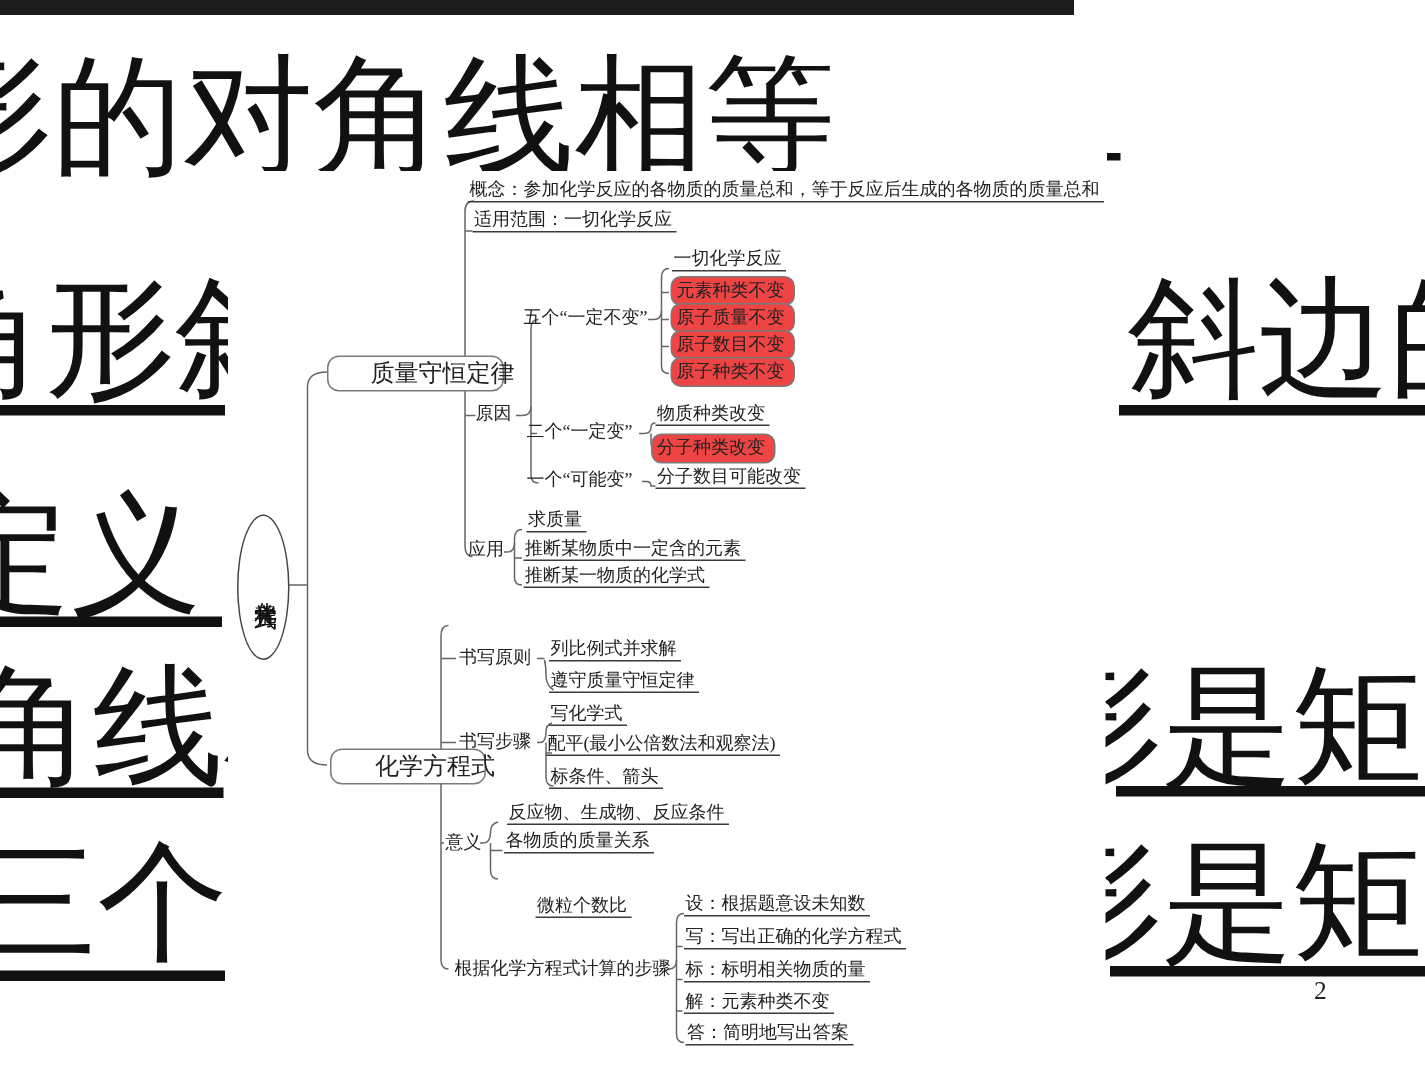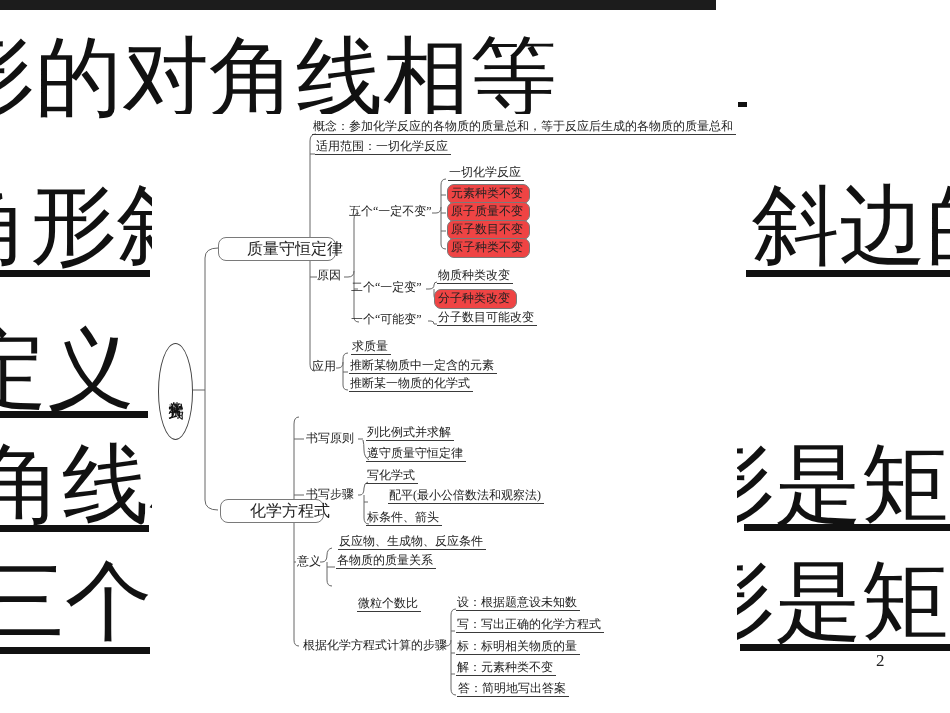--- a/index.html
+++ b/index.html
@@ -150,21 +150,21 @@
 
   <div class="parentbox" style="left:220px;top:499px;width:66px;height:22px;">化学方程式</div>
 
 
   <div class="node" style="left:306px;top:432px;">书写原则</div>
   <div class="node ul" style="left:366px;top:426px;">列比例式并求解</div>
   <div class="node ul" style="left:366px;top:447px;">遵守质量守恒定律</div>
 
   <div class="node" style="left:306px;top:488px;">书写步骤</div>
   <div class="node ul" style="left:366px;top:469px;">写化学式</div>
-  <div class="node ul" style="left:364px;top:489px;margin-left:24px;">配平(最小公倍数法和观察法)</div>
+  <div class="node ul" style="left:364px;top:489px;">配平(最小公倍数法和观察法)</div>
   <div class="node ul" style="left:366px;top:511px;">标条件、箭头</div>
 
   <div class="node" style="left:297px;top:555px;">意义</div>
   <div class="node ul" style="left:338px;top:535px;">反应物、生成物、反应条件</div>
   <div class="node ul" style="left:336px;top:554px;text-align:right;">各物质的质量关系</div>
   <div class="node ul" style="left:357px;top:573px;margin-top:24px;">微粒个数比</div>
 
   <div class="node" style="left:303px;top:639px;">根据化学方程式计算的步骤</div>
   <div class="node ul" style="left:456px;top:596px;">设：根据题意设未知数</div>
   <div class="node ul" style="left:456px;top:618px;">写：写出正确的化学方程式</div>

